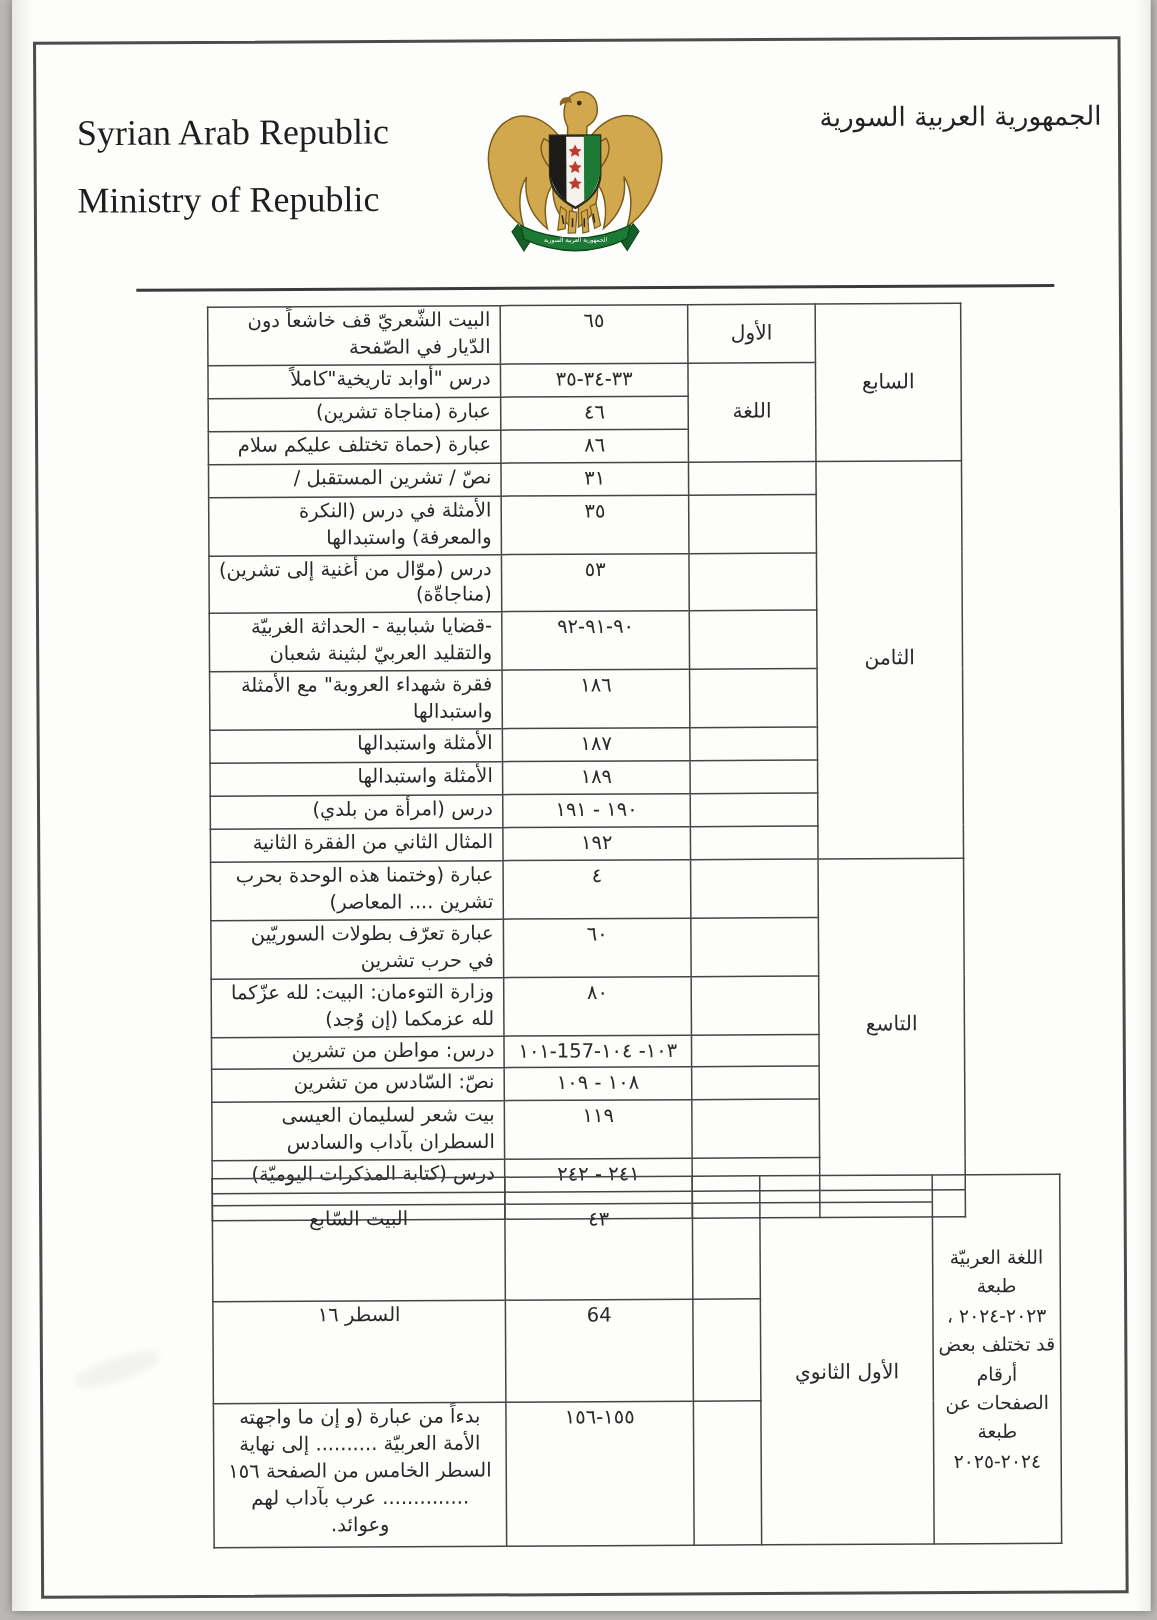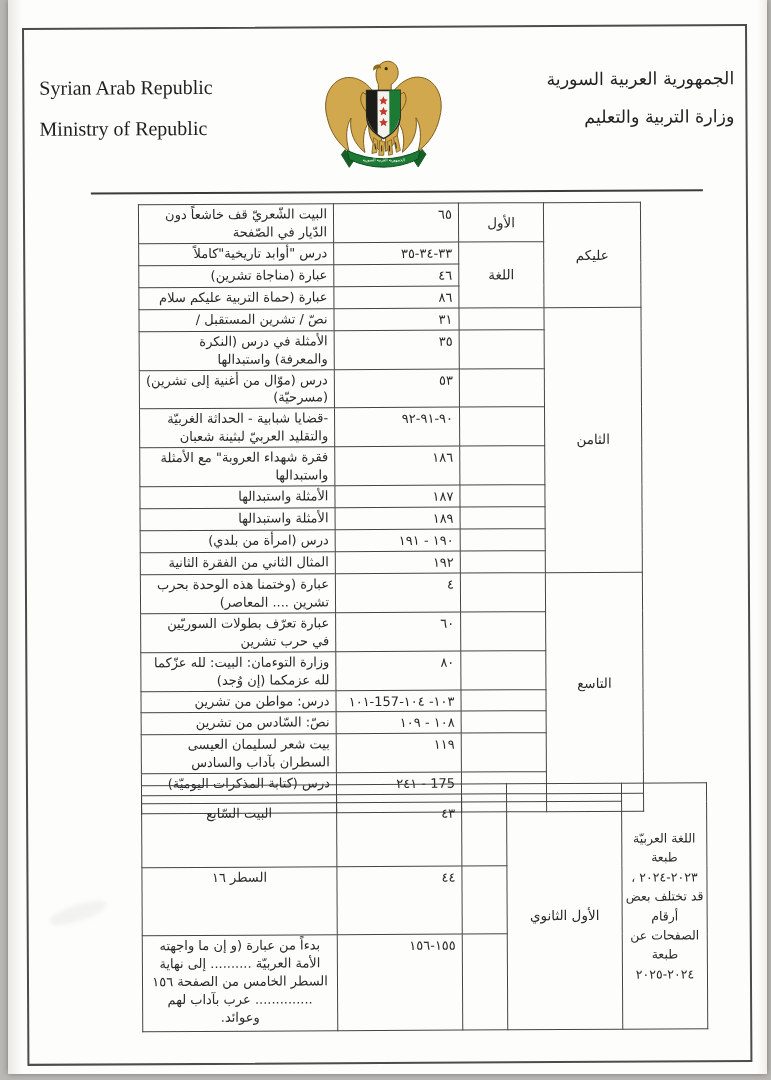--- a/index.html
+++ b/index.html
@@ -16,33 +16,33 @@
   }
   .frame{
     position:absolute;left:22px;top:26px;width:725px;height:1038px;
     border:2px solid #4c4c4c;
     transform:rotate(-0.3deg);
     transform-origin:50% 0;
     background:transparent;
     box-sizing:border-box;
   }
   
-  .hdr-en{position:absolute;left:15px;top:48px;font-family:"Liberation Serif",serif;font-size:20px;color:#1e1e1e;line-height:1;}
+  .hdr-en{position:absolute;left:27px;top:48px;font-family:"Liberation Serif",serif;font-size:24px;color:#1e1e1e;line-height:1;}
   .hdr-en div{margin-bottom:21px;}
   .hdr-ar{position:absolute;right:11px;top:44px;direction:rtl;text-align:right;font-size:17.5px;color:#222;line-height:1;}
   .hdr-ar div{margin-bottom:20px;}
   .emblem{position:absolute;left:295px;top:26px;width:128px;height:118px;}
   .rule{position:absolute;left:66px;top:163px;width:612px;border-top:2px solid #3b3b3b;}
   
   table{border-collapse:collapse;table-layout:fixed;direction:rtl;}
   td{border:1px solid #454545;font-size:13px;line-height:1.38;padding:1px 6px;vertical-align:top;color:#292929;overflow:hidden;}
   .t1{position:absolute;left:113px;top:175px;width:502px;}
   .t2{position:absolute;left:113px;top:756px;width:565px;}
   td.grade,td.unit{vertical-align:middle;text-align:center;font-size:13.5px;}
-  td.pages{text-align:right;direction:ltr;padding-top:2px;margin-top:32px;}
+  td.pages{text-align:center;direction:ltr;padding-top:2px;margin-top:32px;}
   td.desc{text-align:right;}
   .t2 td.desc{text-align:center;}
   .t2 td.note{vertical-align:middle;text-align:center;font-size:12.5px;line-height:1.55;padding:4px 3px;}
   tr.h1{height:20px;}
   tr.h2{height:36px;}
   tr.he{height:18px;}
   tr.t2r0{height:18px;}
   tr.t2ra{height:64px;}
   tr.t2rb{height:68px;}
   tr.t2rc{height:96px;}
@@ -56,21 +56,20 @@
 
 <div class="frame">
 
   <div class="hdr-en">
     <div>Syrian Arab Republic</div>
     <div>Ministry of Republic</div>
   </div>
 
   <div class="hdr-ar">
     <div>الجمهورية العربية السورية</div>
-    <div>وزارة التربية والتعليم</div>
   </div>
 
   <svg class="emblem" viewBox="0 0 130 118">
     <g fill="#d2a84f" stroke="#7a5c1c" stroke-width="1">
       <path id="lw" d="M58,42 C46,22 28,18 16,28 C7,36 4,50 8,64 C11,78 19,90 30,98 C26,84 27,72 32,64 C30,78 35,90 46,99 C43,86 45,75 50,69 C49,82 54,93 63,98 L63,60 Z"></path>
       <path d="M72,42 C84,22 102,18 114,28 C123,36 126,50 122,64 C119,78 111,90 100,98 C104,84 103,72 98,64 C100,78 95,90 84,99 C87,86 85,75 80,69 C81,82 76,93 67,98 L67,60 Z"></path>
       <path d="M50,60 C42,52 40,44 44,38 L58,46 Z"></path>
       <path d="M80,60 C88,52 90,44 86,38 L72,46 Z"></path>
     </g>
     <g>
@@ -112,54 +111,54 @@
 
   <table class="t1">
     <colgroup>
         <col style="width:97px">
         <col style="width:85px">
         <col style="width:125px">
         <col style="width:195px">
       </colgroup>
     <tbody>
         <tr class="h2">
-      <td class="grade" rowspan="4">عليكم</td>
+      <td class="grade" rowspan="4">السابع</td>
       <td class="unit">الأول</td>
       <td class="pages">٦٥</td>
       <td class="desc">البيت الشّعريّ قف خاشعاً دون الدّيار في الصّفحة</td>
     </tr>
     <tr class="h1">
       <td class="unit" rowspan="3">اللغة</td>
       <td class="pages">٣٣-٣٤-٣٥</td>
       <td class="desc">درس "أوابد تاريخية"كاملاً</td>
     </tr>
     <tr class="h1">
       <td class="pages">٤٦</td>
       <td class="desc">عبارة (مناجاة تشرين)</td>
     </tr>
     <tr class="h1">
       <td class="pages">٨٦</td>
-      <td class="desc">عبارة (حماة التربية عليكم سلام</td>
+      <td class="desc">عبارة (حماة تختلف عليكم سلام</td>
     </tr>
 
     <tr class="h1">
       <td class="grade" rowspan="9">الثامن</td>
       <td class="unit"></td>
       <td class="pages">٣١</td>
       <td class="desc">نصّ / تشرين المستقبل /</td>
     </tr>
     <tr class="h2">
       <td class="unit"></td>
       <td class="pages">٣٥</td>
       <td class="desc">الأمثلة في درس (النكرة والمعرفة) واستبدالها</td>
     </tr>
     <tr class="h2">
       <td class="unit"></td>
       <td class="pages">٥٣</td>
-      <td class="desc">درس (موّال من أغنية إلى تشرين) (مسرحيّة)</td>
+      <td class="desc">درس (موّال من أغنية إلى تشرين) (مناجاةّة)</td>
     </tr>
     <tr class="h2">
       <td class="unit"></td>
       <td class="pages">٩٠-٩١-٩٢</td>
       <td class="desc">-قضايا شبابية - الحداثة الغربيّة والتقليد العربيّ لبثينة شعبان</td>
     </tr>
     <tr class="h2">
       <td class="unit"></td>
       <td class="pages">١٨٦</td>
       <td class="desc">فقرة شهداء العروبة" مع الأمثلة واستبدالها</td>
@@ -211,21 +210,21 @@
       <td class="pages">١٠٨ - ١٠٩</td>
       <td class="desc">نصّ: السّادس من تشرين</td>
     </tr>
     <tr class="h2">
       <td class="unit"></td>
       <td class="pages">١١٩</td>
       <td class="desc">بيت شعر لسليمان العيسى السطران بآداب والسادس</td>
     </tr>
     <tr class="h1">
       <td class="unit"></td>
-      <td class="pages">٢٤١ - 175</td>
+      <td class="pages">٢٤١ - ٢٤٢</td>
       <td class="desc">درس (كتابة المذكرات اليوميّة)</td>
     </tr>
 
     <tr class="he">
       <td class="grade"></td>
       <td class="unit"></td>
       <td class="pages"></td>
       <td class="desc"></td>
     </tr>
   </tbody>
@@ -248,21 +247,21 @@
       <td class="desc"></td>
     </tr>
     <tr class="t2ra">
       <td class="grade" rowspan="3">الأول الثانوي</td>
       <td class="unit"></td>
       <td class="pages">٤٣</td>
       <td class="desc">البيت السّابع</td>
     </tr>
     <tr class="t2rb">
       <td class="unit"></td>
-      <td class="pages">٤٤</td>
+      <td class="pages">64</td>
       <td class="desc">السطر ١٦</td>
     </tr>
     <tr class="t2rc">
       <td class="unit"></td>
       <td class="pages">١٥٥-١٥٦</td>
       <td class="desc">بدءاً من عبارة (و إن ما واجهته الأمة العربيّة .......... إلى نهاية السطر الخامس من الصفحة ١٥٦ .............. عرب بآداب لهم وعوائد.</td>
     </tr>
   </tbody>
     </table>
 

